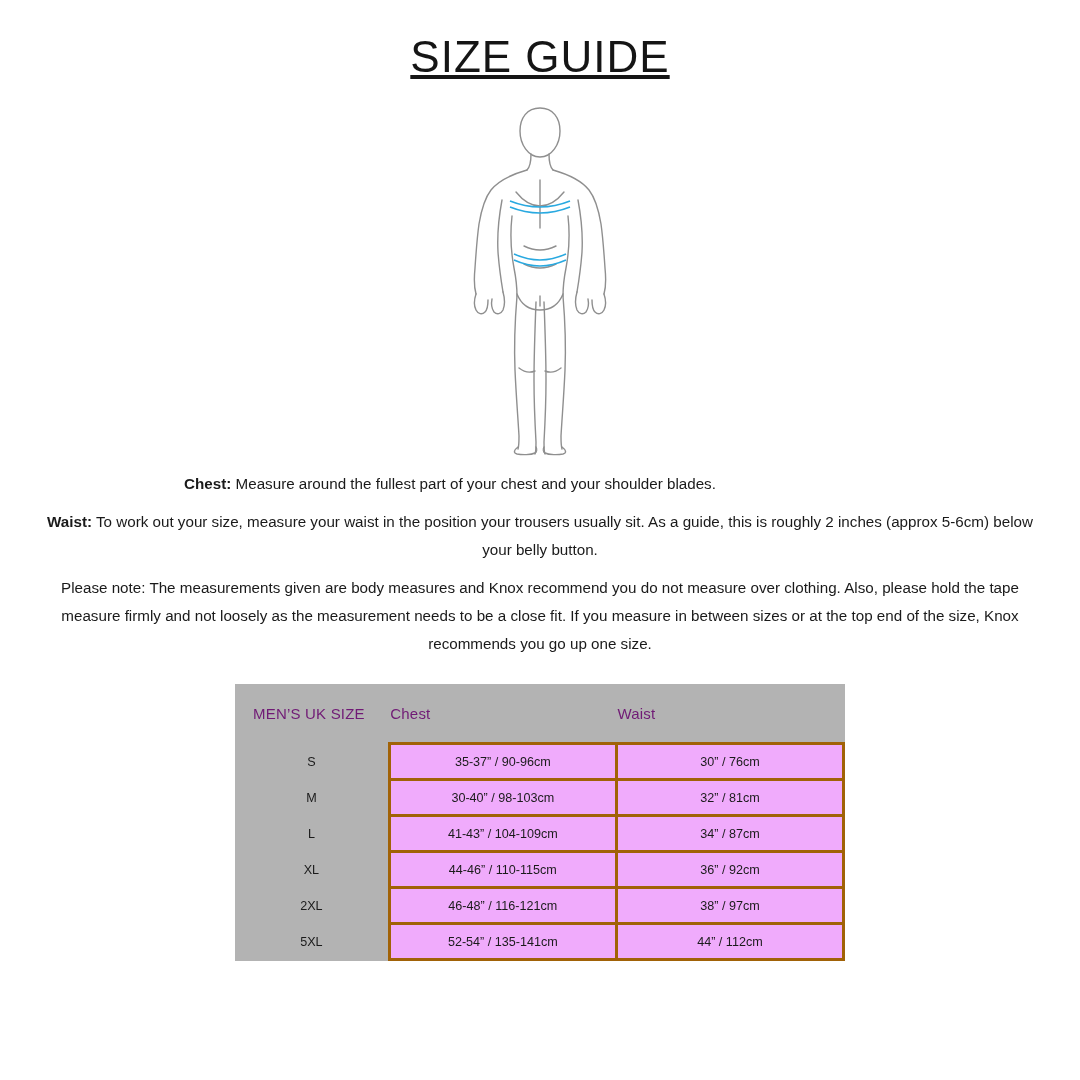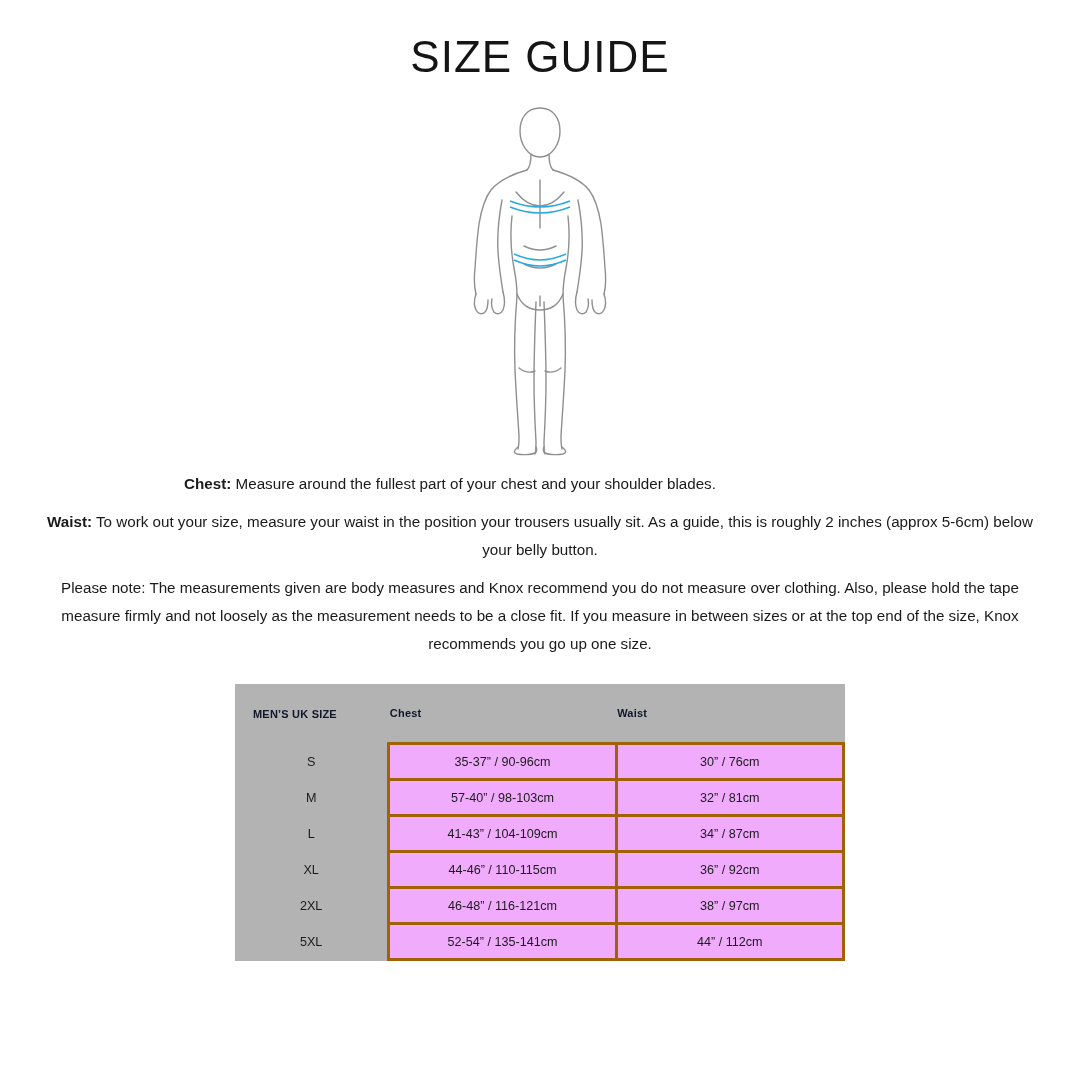--- a/index.html
+++ b/index.html
@@ -21,20 +21,21 @@
   }
   .title {
     text-align: center;
     font-family: "Liberation Sans", sans-serif;
     font-size: 44px;
     font-weight: 400;
     letter-spacing: 1px;
     color: #151515;
     margin-top: 32px;
     margin-bottom: 0;
+    text-decoration: underline;
   }
   .figure-wrap {
     display: flex;
     justify-content: center;
     align-items: flex-start;
     margin-top: 14px;
     height: 360px;
   }
   .notes {
     width: 1000px;
@@ -61,23 +62,23 @@
   table.size-table {
     border-collapse: collapse;
     width: 100%;
     background: #b3b3b3;
   }
   table.size-table thead th {
     background: #b3b3b3;
     border: none;
     height: 56px;
     vertical-align: middle;
-    font-size: 11px;
-    font-weight: bold;
-    color: #0f172a;
+    font-size: 15px;
+    font-weight: normal;
+    color: #701a75;
     letter-spacing: 0.2px;
   }
   table.size-table thead th.col-size {
     width: 140px;
     text-align: left;
     padding-left: 18px;
   }
   table.size-table thead th.col-data {
     width: 235px;
     text-align: left;
@@ -177,21 +178,21 @@
         </tr>
       </thead>
       <tbody id="table-body">
           <tr>
             <td class="size-cell">S</td>
             <td class="data-cell">35-37” / 90-96cm</td>
             <td class="data-cell">30” / 76cm</td>
           </tr>
           <tr>
             <td class="size-cell">M</td>
-            <td class="data-cell">57-40” / 98-103cm</td>
+            <td class="data-cell">30-40” / 98-103cm</td>
             <td class="data-cell">32” / 81cm</td>
           </tr>
           <tr>
             <td class="size-cell">L</td>
             <td class="data-cell">41-43” / 104-109cm</td>
             <td class="data-cell">34” / 87cm</td>
           </tr>
           <tr>
             <td class="size-cell">XL</td>
             <td class="data-cell">44-46” / 110-115cm</td>

